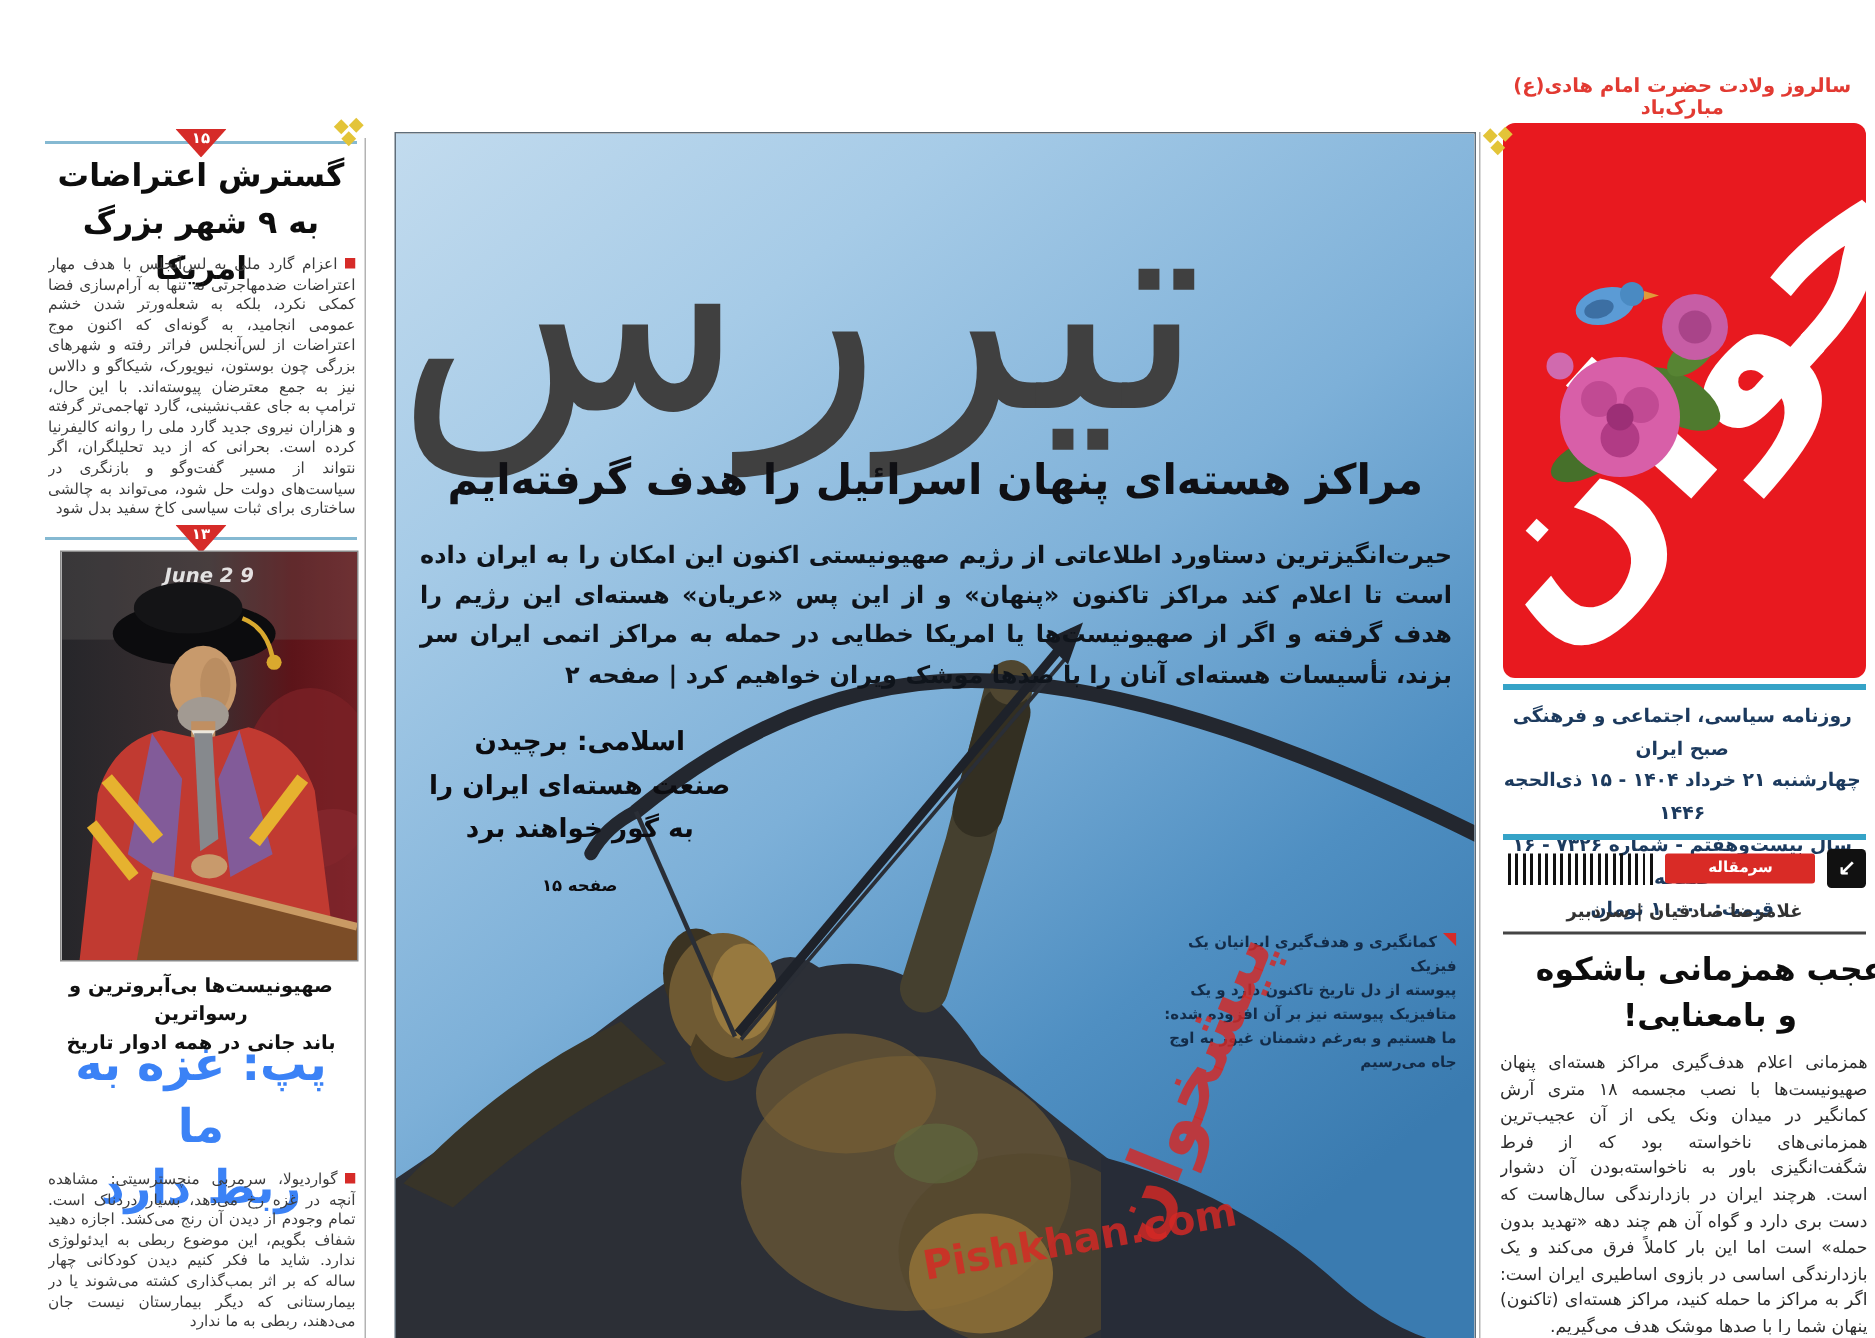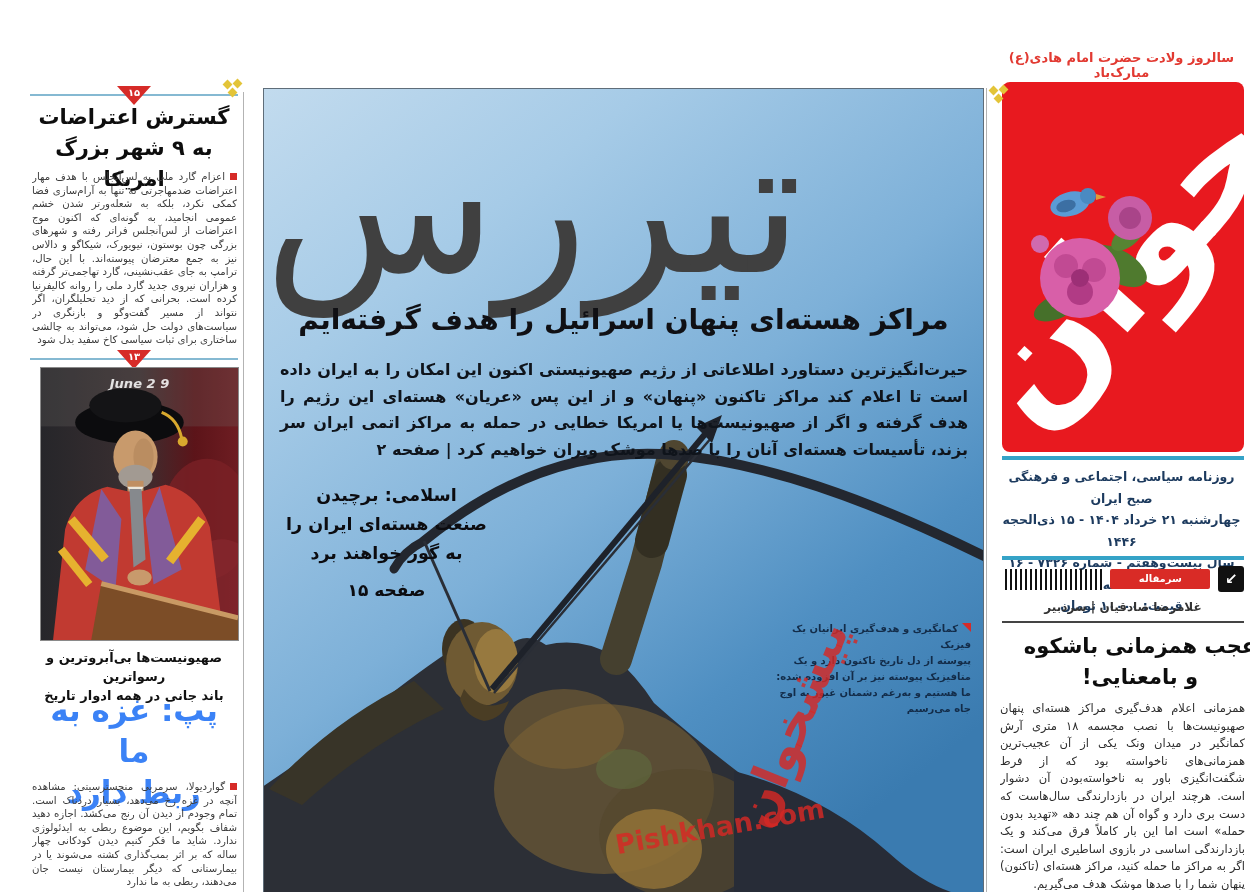--- a/index.html
+++ b/index.html
@@ -64,21 +64,21 @@
   .photo{left:263px;top:88px;width:719px;height:804px;border:1px solid #5f6d79;overflow:hidden;}
   .statue-svg{position:absolute;inset:0;}
   .headline{position:absolute;top:0;left:0;right:0;text-align:left;font-size:190px;
             line-height:235px;font-weight:normal;color:#404040;z-index:2;}
   .subheadline{position:absolute;top:214px;left:0;right:0;text-align:center;font-size:28px;
                font-weight:bold;color:#101014;z-index:2;}
   .lead{position:absolute;top:268px;right:15px;width:688px;font-size:16px;line-height:26.5px;
         font-weight:bold;text-align:justify;color:#0f141b;z-index:2;}
   .promo{position:absolute;top:392px;left:20px;width:205px;text-align:center;font-size:17.5px;
          line-height:29px;font-weight:bold;color:#0c0c10;z-index:2;}
-  .promo-page{font-size:17px;margin-top:8px;font-weight:bold;}
+  .promo-page{font-size:11px;margin-top:8px;font-weight:bold;}
   .caption{position:absolute;top:532px;right:12px;width:200px;text-align:right;font-size:10px;
            line-height:16px;font-weight:bold;color:#132c49;z-index:2;}
   .cap-mark{display:inline-block;width:9px;height:9px;background:#d62b28;
             clip-path:polygon(0 0,100% 0,100% 100%);margin-left:4px;}
   .watermark{position:absolute;left:350px;top:600px;width:230px;height:190px;z-index:3;
              color:rgba(214,40,36,.82);}
   .wm-fa{position:absolute;left:70px;top:6px;font-size:50px;font-weight:bold;
          transform:rotate(-68deg);}
   .wm-en{position:absolute;left:0px;top:122px;font-size:27px;font-weight:bold;
          transform:rotate(-10deg);direction:ltr;}

